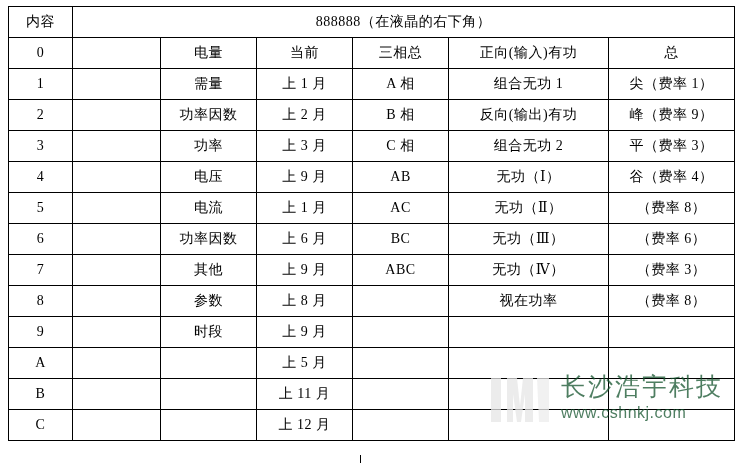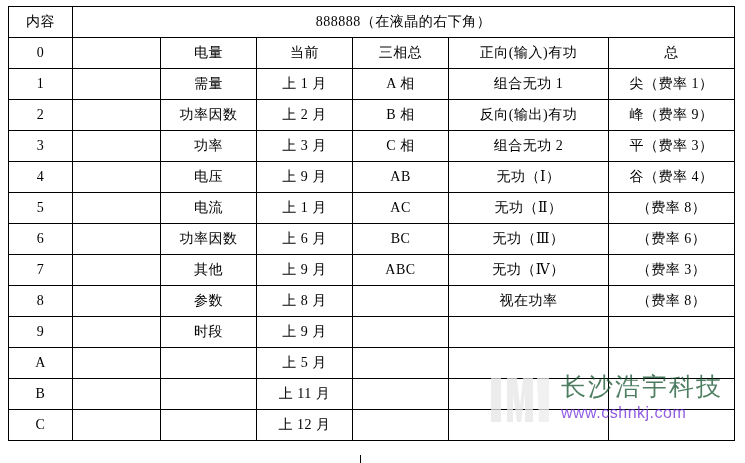--- a/index.html
+++ b/index.html
@@ -86,21 +86,21 @@
     color: #14532d;
     font-size: 25px;
     letter-spacing: 2px;
     font-family: "Liberation Sans", sans-serif;
     white-space: nowrap;
   }
   #watermark .wm-url {
     position: absolute;
     left: 74px;
     top: 36px;
-    color: #6d28d9;
+    color: #14532d;
     font-size: 16px;
     letter-spacing: 0.5px;
     font-family: "Liberation Sans", sans-serif;
     white-space: nowrap;
   }
   #bottom-tick {
     position: absolute;
     left: 360px;
     top: 455px;
     width: 1px;

